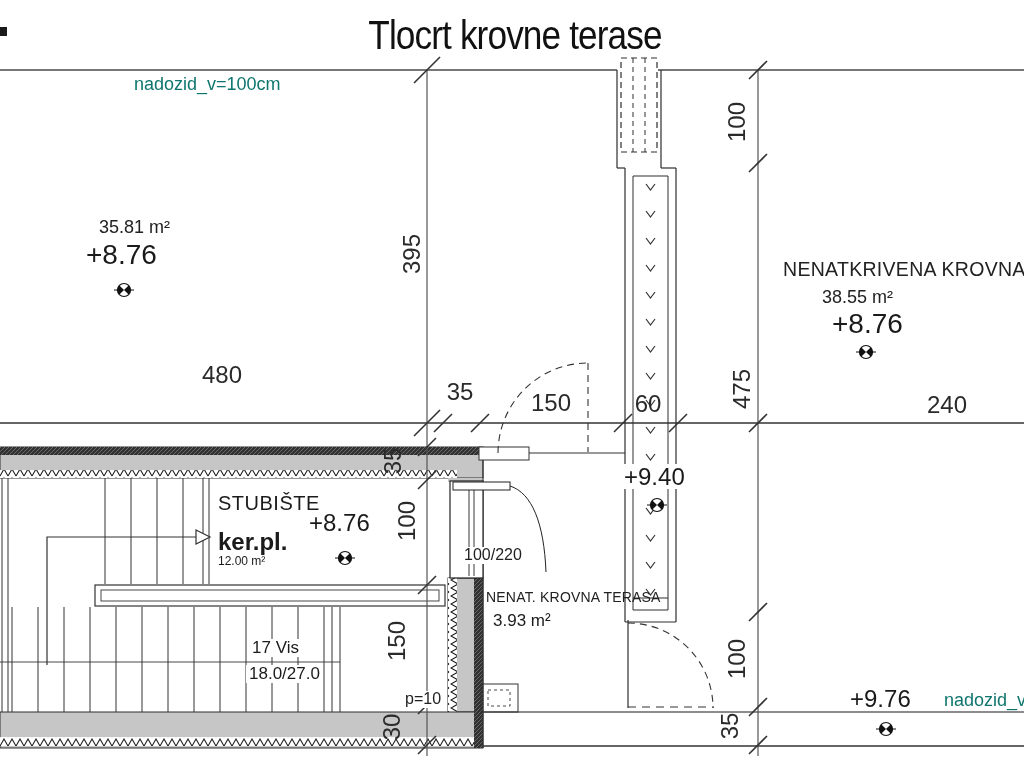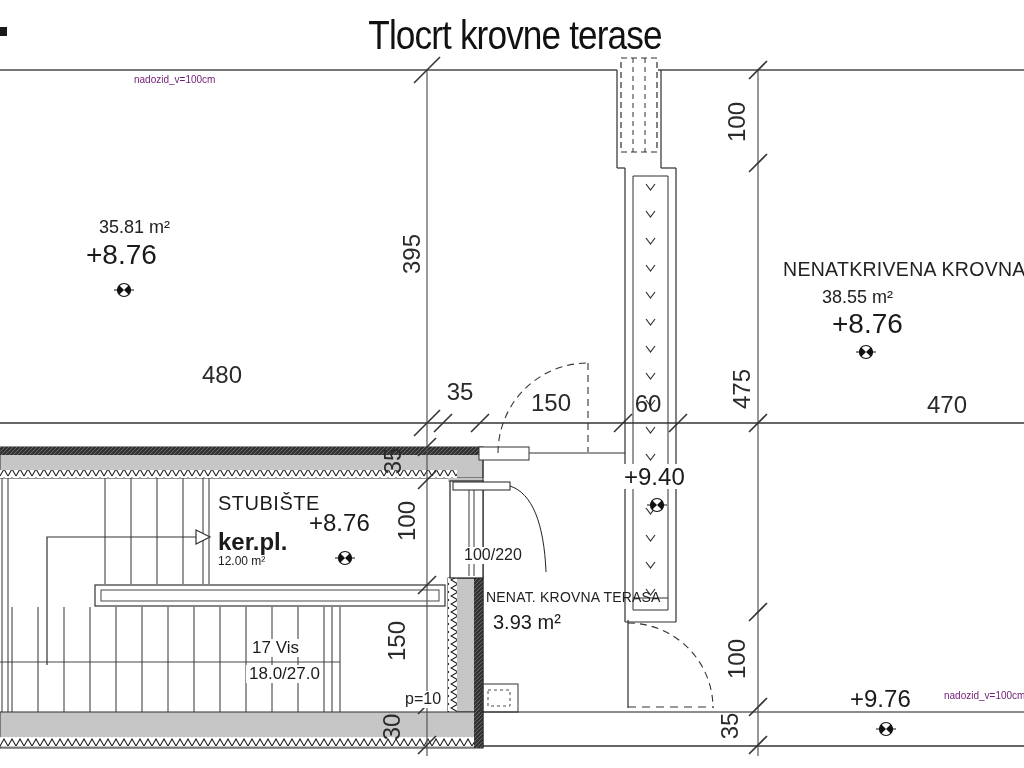--- a/index.html
+++ b/index.html
@@ -2,21 +2,21 @@
 <html><head>
 <meta charset="utf-8">
 <style>
   html,body{margin:0;padding:0;background:#fff;}
   #plan{position:relative;width:1024px;height:768px;overflow:hidden;background:#fff;
         font-family:"Liberation Sans", sans-serif;color:#1b1b1b;}
   #draw{position:absolute;left:0;top:0;z-index:1;}
   .txt{position:absolute;z-index:3;white-space:nowrap;line-height:1.05;}
   .title{font-size:40px;letter-spacing:-1px;transform:scaleX(.88);transform-origin:center;
          width:430px;text-align:center;color:#111;}
-  .note{font-size:10px;color:#701a75;}
+  .note{font-size:18px;color:#0f766e;}
   .roomname{font-size:19.5px;letter-spacing:.3px;color:#222;}
   .areaval{font-size:18px;color:#222;}
   .level-lg{font-size:28px;color:#1a1a1a;}
   .level-md{font-size:24px;color:#1a1a1a;}
   .hdim{font-size:24px;color:#2a2a2a;width:80px;text-align:center;}
   .vdim{font-size:24px;color:#2a2a2a;width:60px;height:26px;text-align:center;
         transform:rotate(-90deg);}
   .small{font-size:16px;color:#222;}
   .tiny{font-size:14px;color:#222;}
   .whitebg{background:#fff;padding:0 3px;}
@@ -199,21 +199,21 @@
   <div class="txt level-lg" style="left:86px;top:240px;">+8.76</div>
 
   <div class="txt roomname" style="left:783px;top:259px;">NENATKRIVENA KROVNA TERASA</div>
   <div class="txt areaval" style="left:822px;top:288px;">38.55 m²</div>
   <div class="txt level-lg" style="left:832px;top:309px;">+8.76</div>
 
   <div class="txt hdim" style="left:182px;top:362px;">480</div>
   <div class="txt hdim" style="left:420px;top:379px;">35</div>
   <div class="txt hdim" style="left:511px;top:390px;">150</div>
   <div class="txt hdim" style="left:608px;top:391px;">60</div>
-  <div class="txt hdim" style="left:907px;top:392px;">470</div>
+  <div class="txt hdim" style="left:907px;top:392px;">240</div>
 
   <div class="txt vdim" style="left:382px;top:241px;">395</div>
   <div class="txt vdim" style="left:363px;top:448px;">35</div>
   <div class="txt vdim" style="left:377px;top:508px;">100</div>
   <div class="txt vdim" style="left:367px;top:628px;">150</div>
   <div class="txt vdim" style="left:362px;top:714px;">30</div>
 
   <div class="txt vdim" style="left:707px;top:109px;">100</div>
   <div class="txt vdim" style="left:712px;top:376px;">475</div>
   <div class="txt vdim" style="left:707px;top:646px;">100</div>
@@ -222,21 +222,21 @@
   <div class="txt" style="left:218px;top:493px;font-size:20px;letter-spacing:.5px;">STUBIŠTE</div>
   <div class="txt" style="left:218px;top:529px;font-size:24px;font-weight:bold;">ker.pl.</div>
   <div class="txt" style="left:218px;top:555px;font-size:12px;">12.00 m²</div>
   <div class="txt level-md" style="left:309px;top:510px;">+8.76</div>
   <div class="txt whitebg" style="left:249px;top:639px;font-size:17px;">17 Vis</div>
   <div class="txt whitebg" style="left:246px;top:665px;font-size:17px;">18.0/27.0</div>
 
   <div class="txt whitebg small" style="left:461px;top:547px;">100/220</div>
 
   <div class="txt tiny" style="left:486px;top:590px;letter-spacing:.2px;">NENAT. KROVNA TERASA</div>
-  <div class="txt" style="left:493px;top:612px;font-size:20px;">3.93 m²</div>
+  <div class="txt" style="left:493px;top:612px;font-size:17px;">3.93 m²</div>
 
   <div class="txt level-md whitebg" style="left:621px;top:464px;">+9.40</div>
 
   <div class="txt level-md" style="left:850px;top:686px;">+9.76</div>
   <div class="txt note" style="left:944px;top:691px;">nadozid_v=100cm</div>
 
   <div class="txt whitebg small" style="left:402px;top:691px;">p=10</div>
 
   <svg class="marker" style="left:113px;top:279px;" viewBox="0 0 22 22">
     <circle cx="11" cy="11" r="6.5" fill="#fff" stroke="#111" stroke-width="1.2"></circle>

